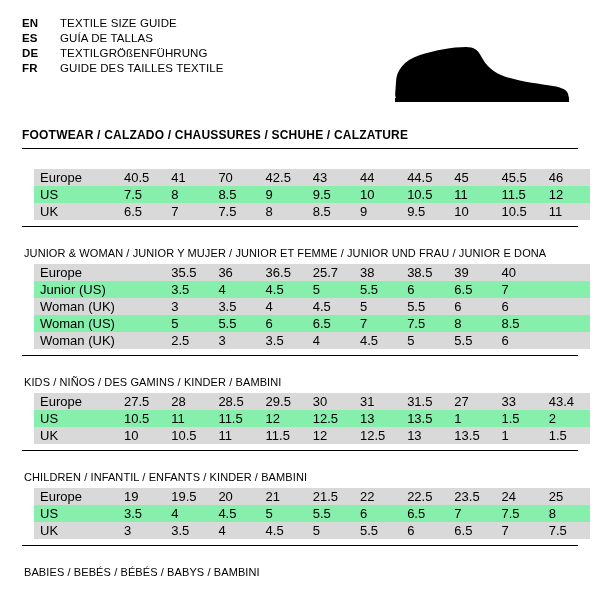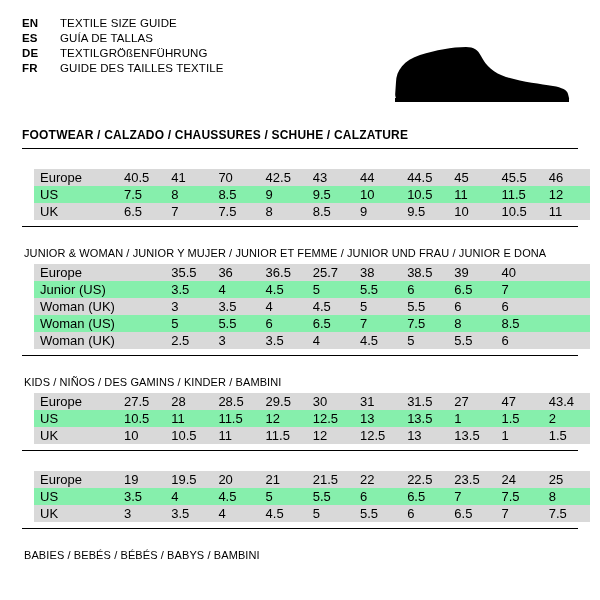--- a/index.html
+++ b/index.html
@@ -265,21 +265,21 @@
         <tr class="shaded">
           <td class="label">Europe</td>
           <td>27.5</td>
           <td>28</td>
           <td>28.5</td>
           <td>29.5</td>
           <td>30</td>
           <td>31</td>
           <td>31.5</td>
           <td>27</td>
-          <td>47</td>
+          <td>33</td>
           <td>43.4</td>
         </tr>
         <tr class="plain">
           <td class="label">US</td>
           <td>10.5</td>
           <td>11</td>
           <td>11.5</td>
           <td>12</td>
           <td>12.5</td>
           <td>13</td>
@@ -300,20 +300,21 @@
           <td>13.5</td>
           <td>1</td>
           <td>1.5</td>
         </tr>
       </tbody>
     </table>
     <div class="divider"></div>
   </div>
 
   <div class="block">
+    <div class="block-title">CHILDREN / INFANTIL / ENFANTS / KINDER / BAMBINI</div>
     <table class="sizes">
       <tbody>
         <tr class="shaded">
           <td class="label">Europe</td>
           <td>19</td>
           <td>19.5</td>
           <td>20</td>
           <td>21</td>
           <td>21.5</td>
           <td>22</td>

